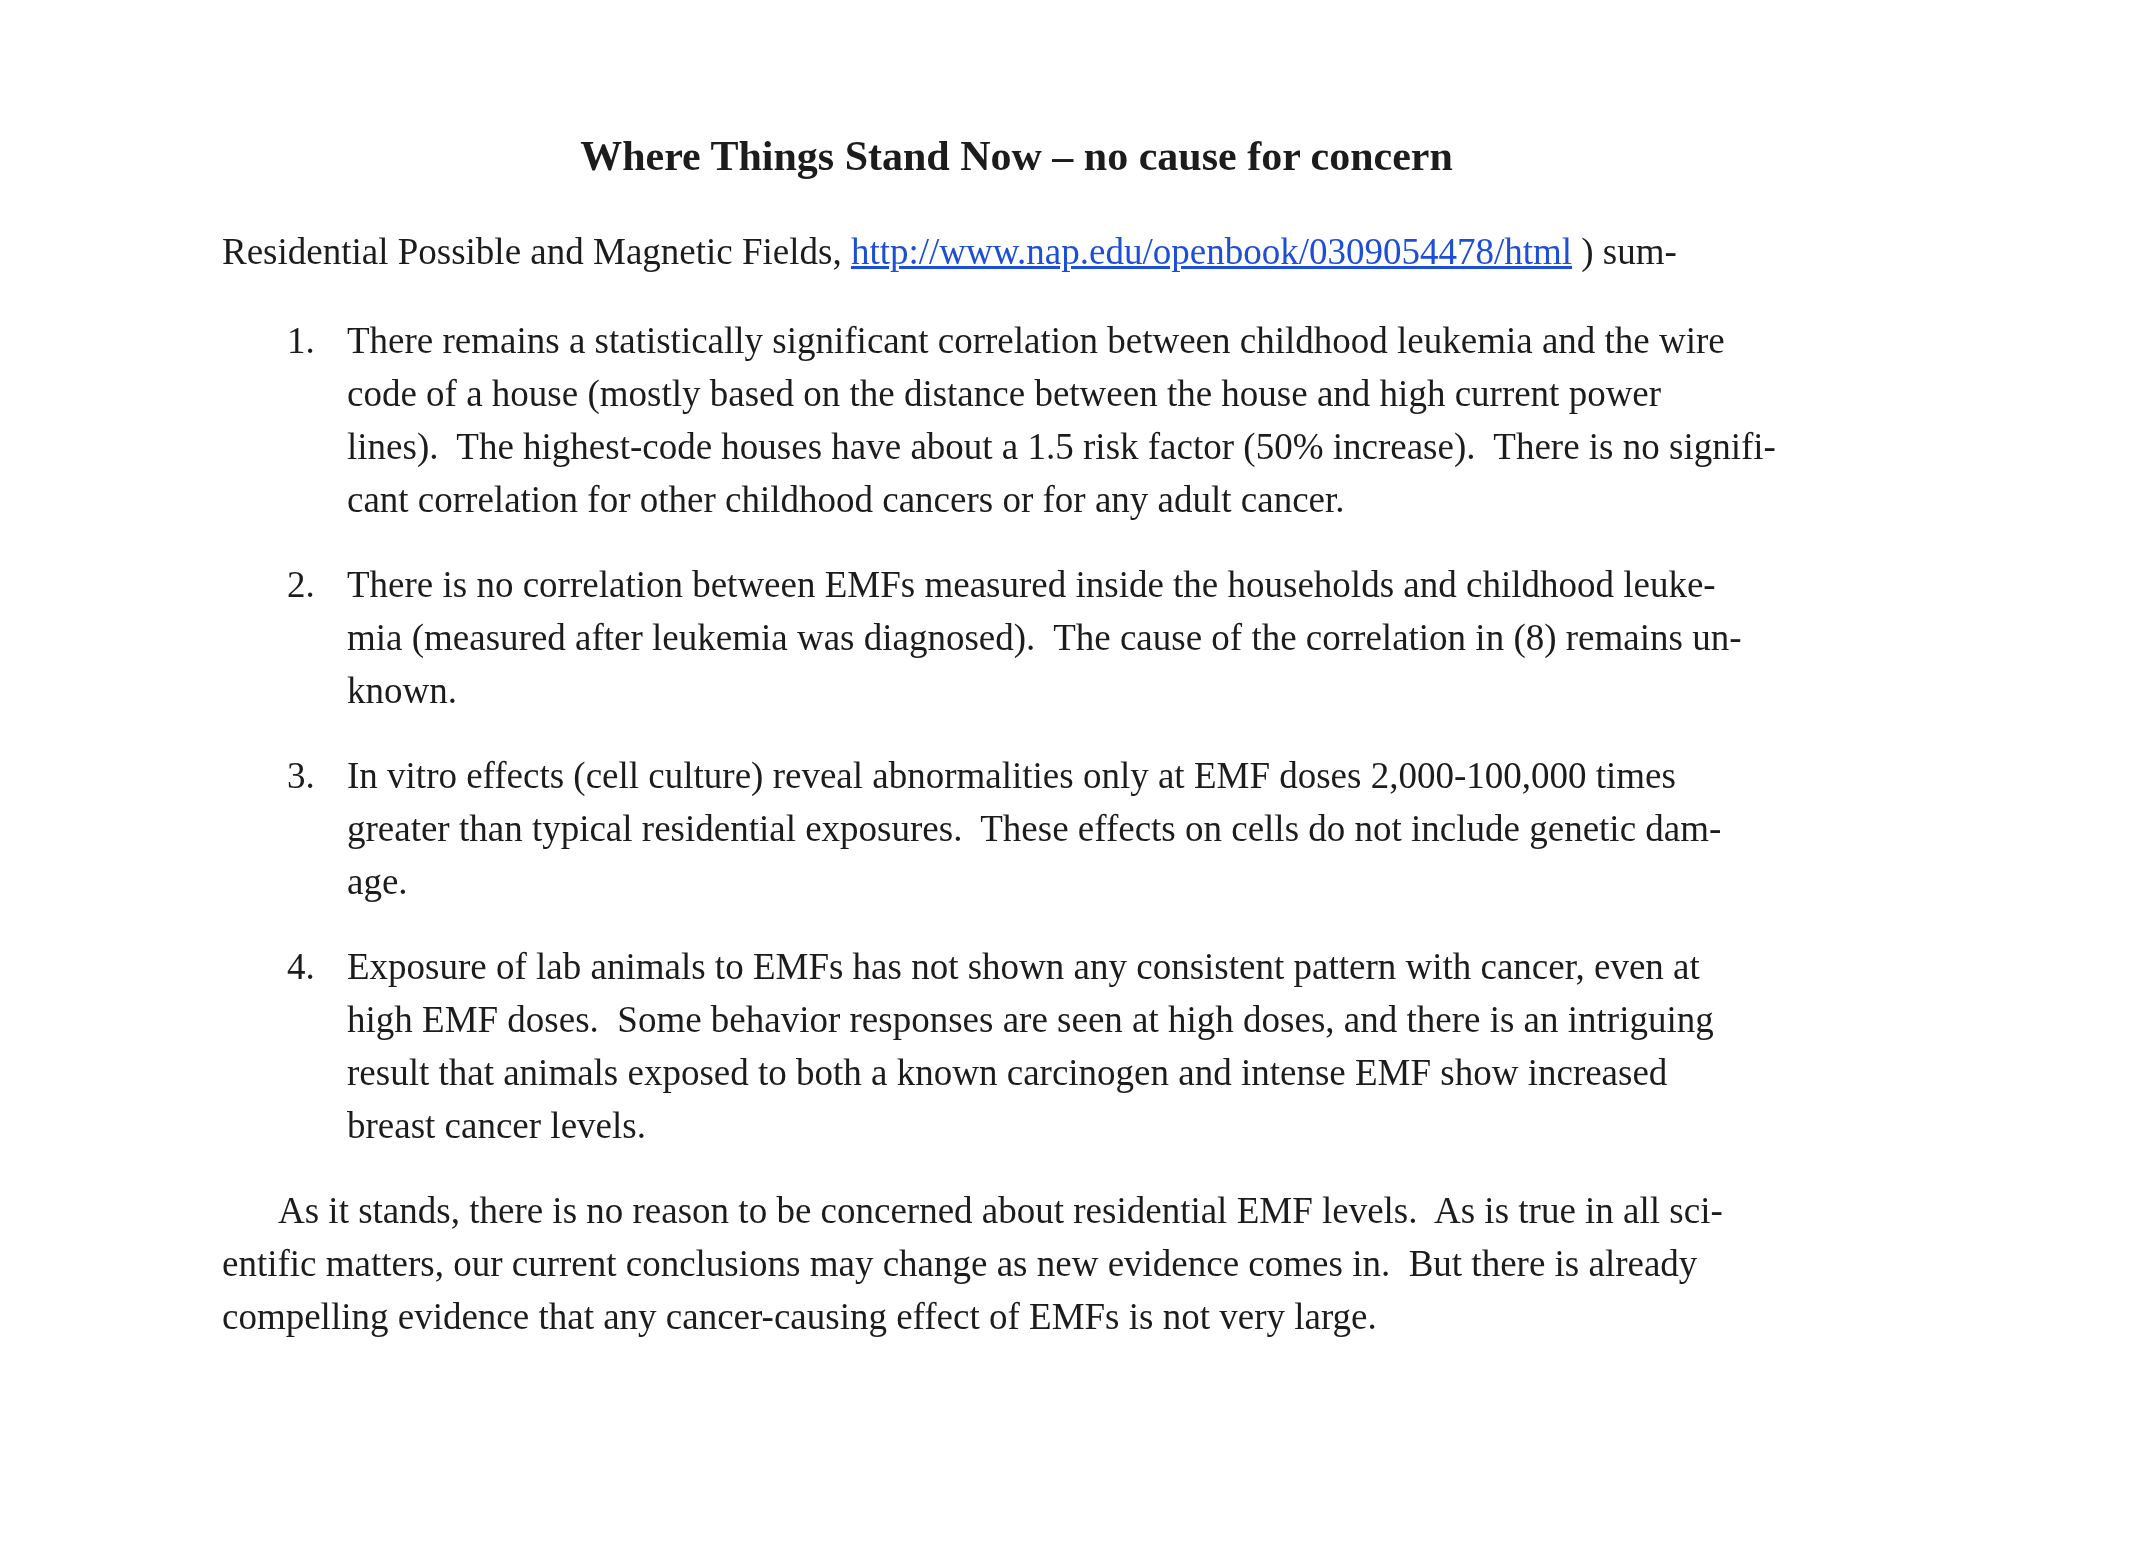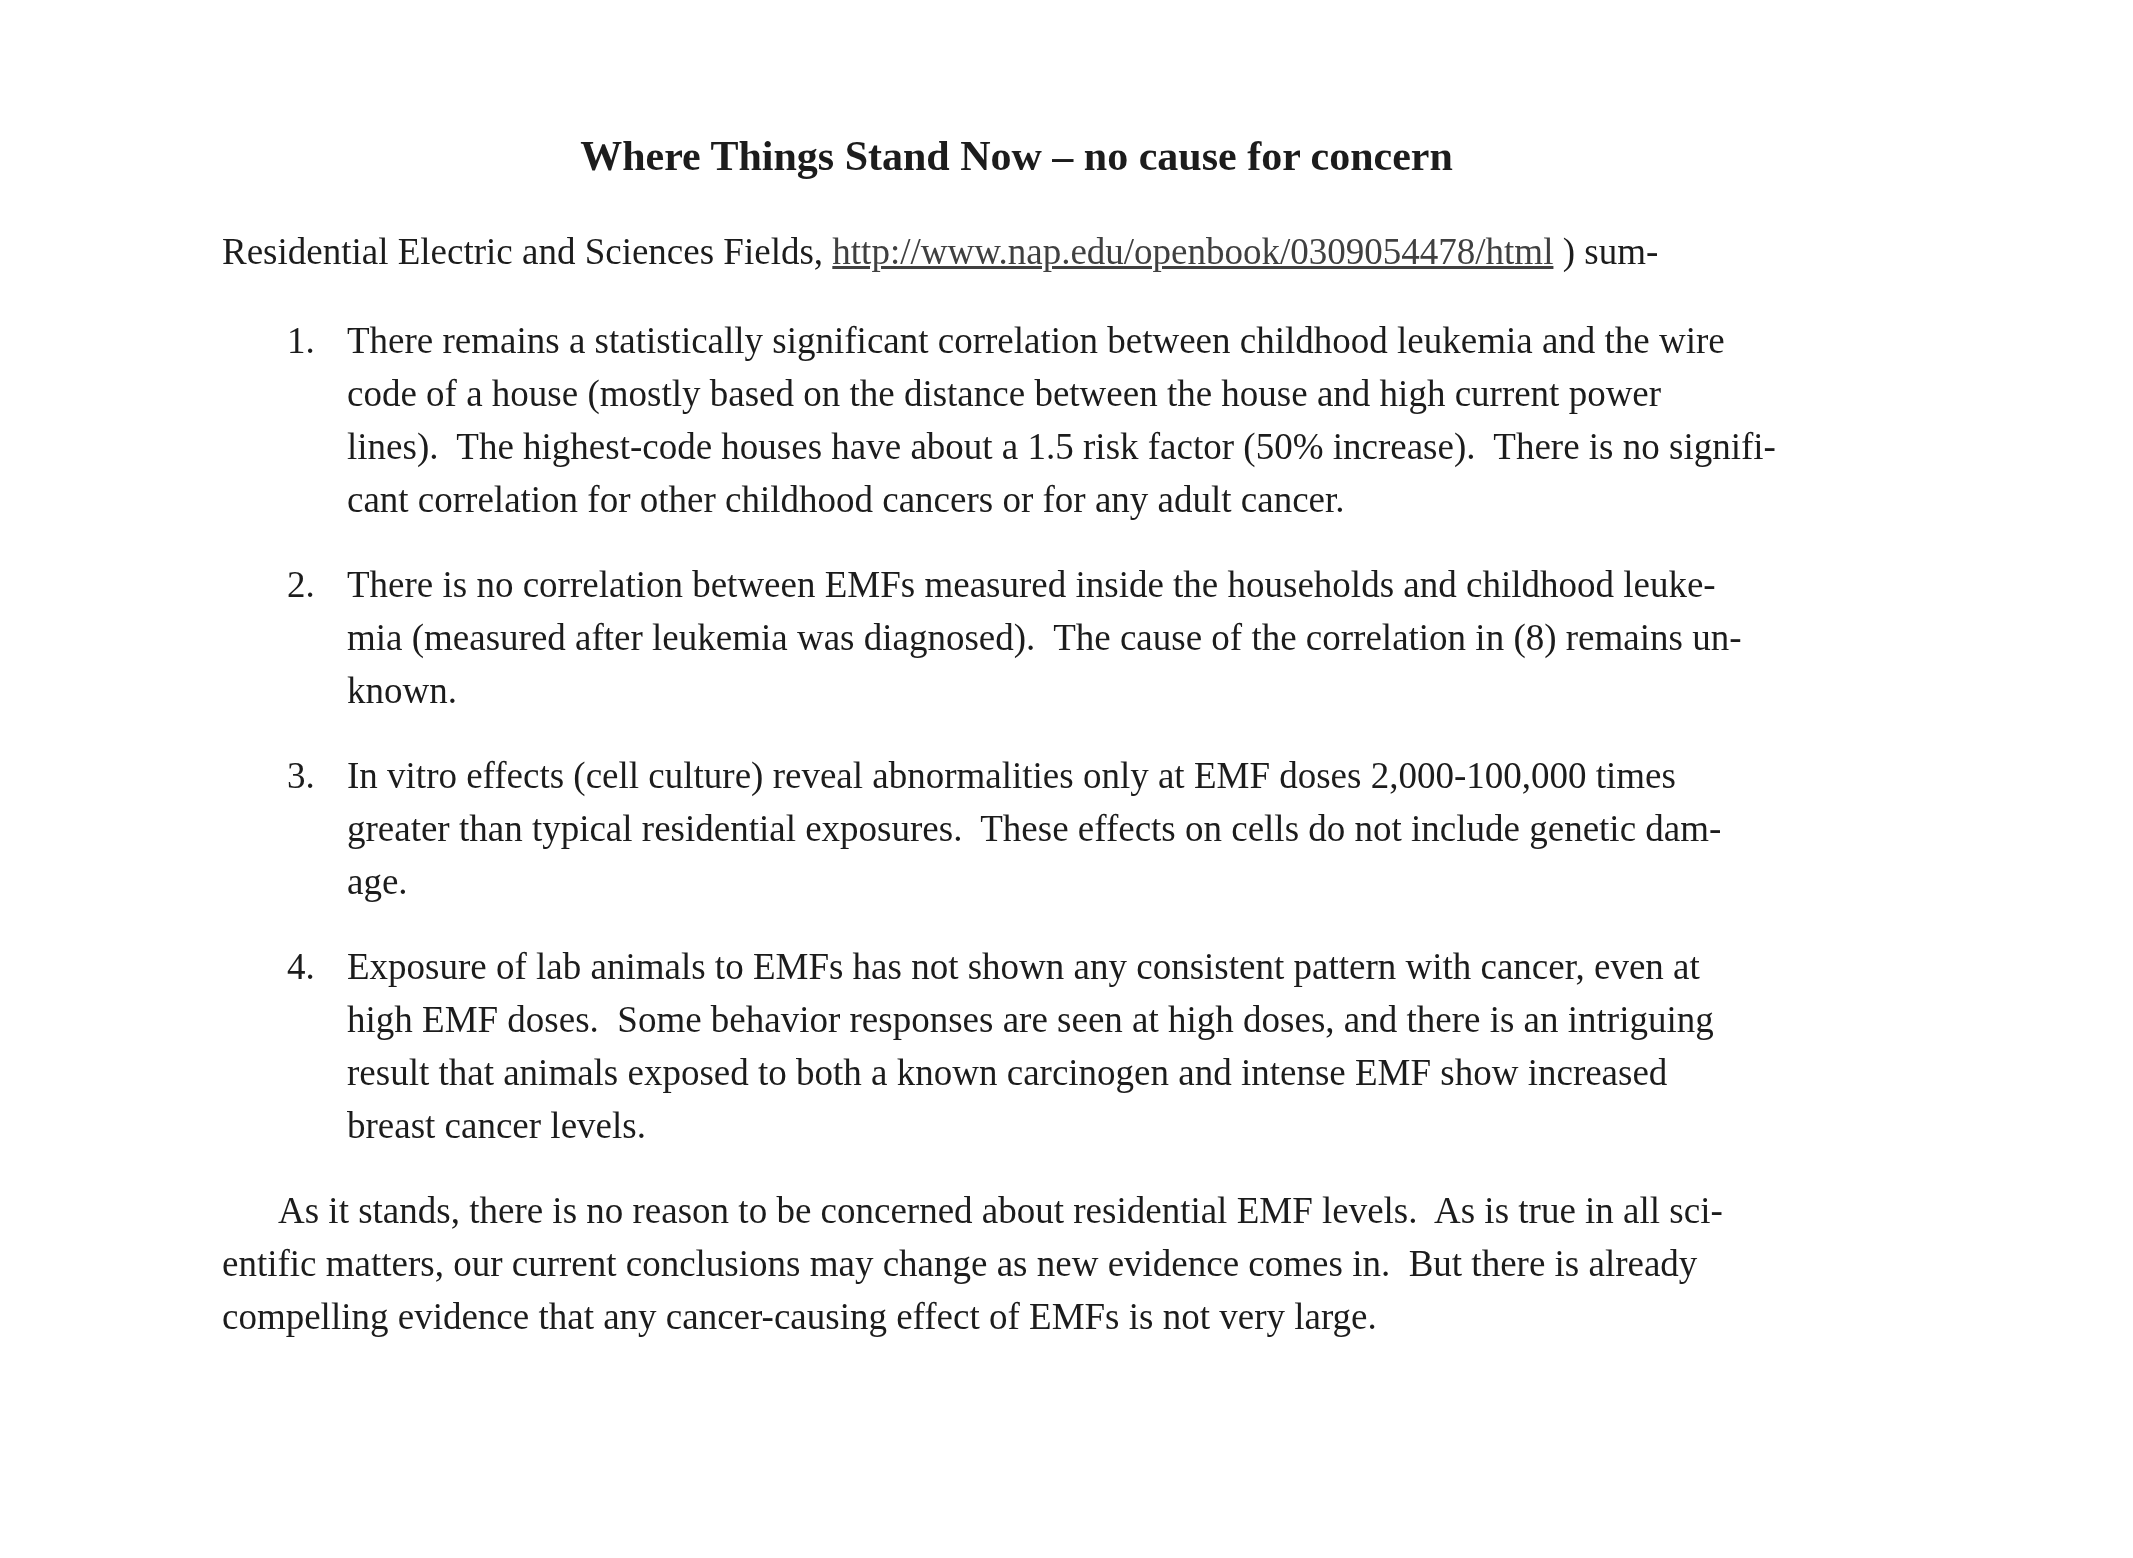--- a/index.html
+++ b/index.html
@@ -34,21 +34,21 @@
     margin: 0 0 36px 0;
   }
   .line {
     display: block;
     white-space: pre-wrap;
   }
   .line.indent {
     padding-left: 56px;
   }
   a.doc-link {
-    color: #404040;
+    color: #1d4ed8;
     text-decoration: underline;
     cursor: pointer;
   }
   .findings {
     margin: 0;
     padding: 0;
     list-style: none;
   }
   .finding {
     display: flex;
@@ -71,21 +71,21 @@
   }
 </style>
 </head>
 <body>
 
 <div class="doc">
 
   <h1 class="doc-title">Where Things Stand Now – no cause for concern</h1>
 
   <p class="intro">
-    <span class="line"><span>Residential Electric and Sciences Fields, </span><a class="doc-link">http://www.nap.edu/openbook/0309054478/html</a><span> ) sum-</span></span>
+    <span class="line"><span>Residential Possible and Magnetic Fields, </span><a class="doc-link">http://www.nap.edu/openbook/0309054478/html</a><span> ) sum-</span></span>
   </p>
 
   <ol class="findings">
     <li class="finding">
       <span class="num">1.</span>
       <span class="ftext">There remains a statistically significant correlation between childhood leukemia and the wire
 code of a house (mostly based on the distance between the house and high current power
 lines).  The highest-code houses have about a 1.5 risk factor (50% increase).  There is no signifi-
 cant correlation for other childhood cancers or for any adult cancer.</span>
     </li>

